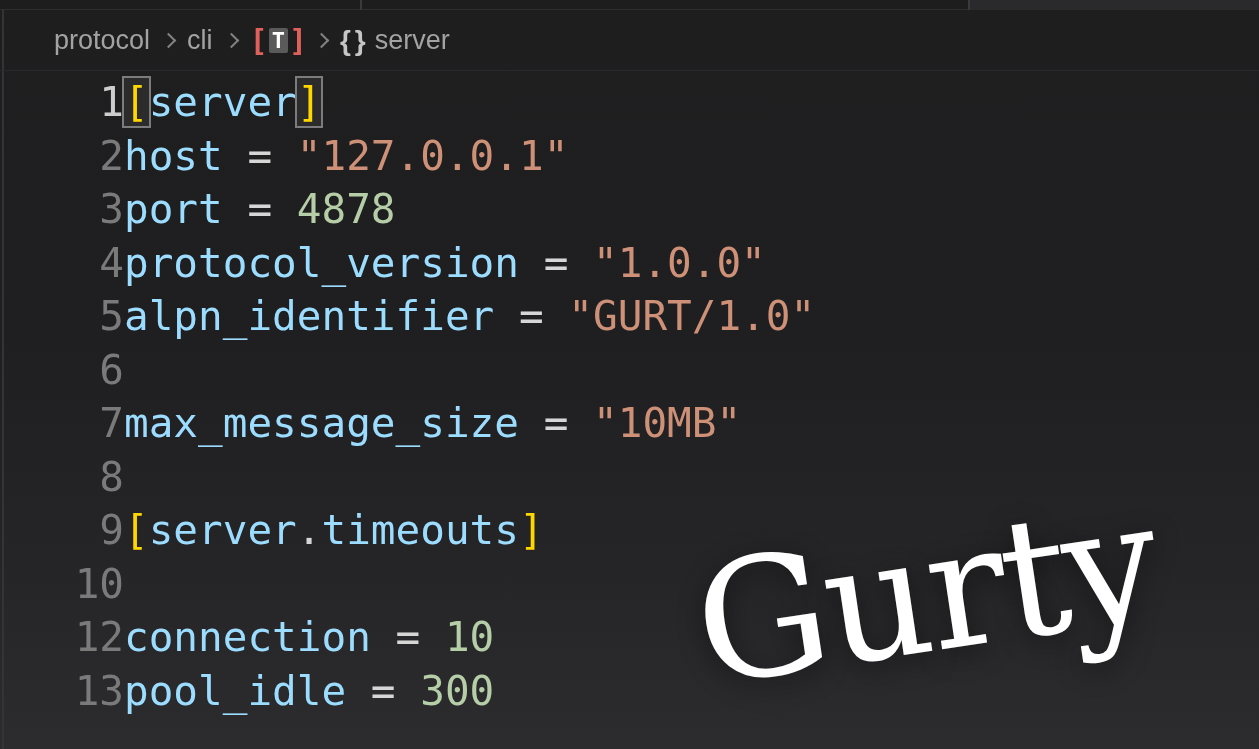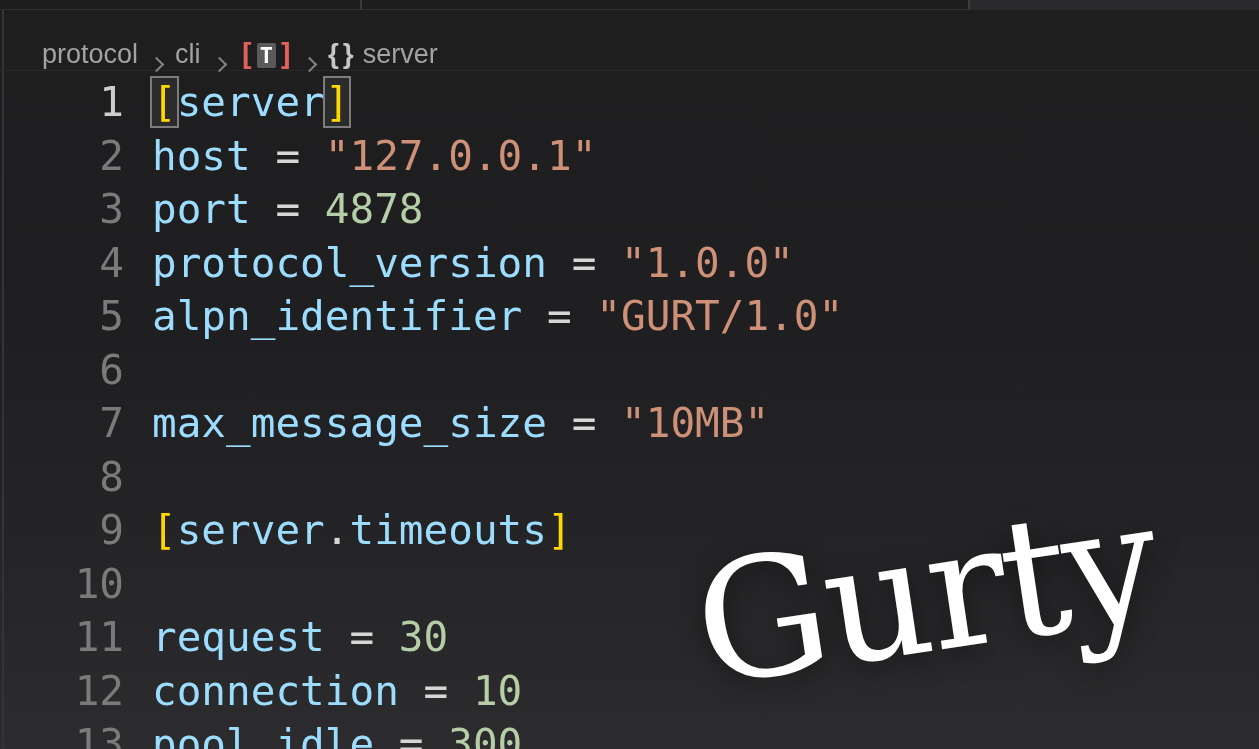--- a/index.html
+++ b/index.html
@@ -16,39 +16,39 @@
   .tab-sep  { position:absolute; top:0; height:10px; width:2px; background:#3a3a3b; }
   .tab-sep.s1 { left:360px; }
   .tab-sep.s2 { left:968px; }
   .strip-empty { position:absolute; top:0; left:970px; right:0; height:10px; background:#2a2a2c; }
 
   
   .left-edge { position:absolute; left:2px; top:10px; bottom:0; width:2px; background:#343436; }
 
   
   .breadcrumbs { position:absolute; top:11px; left:0; right:0; height:60px;
-                 display:flex; align-items:flex-end; padding-left:42px; gap:11px;
+                 display:flex; align-items:center; padding-left:54px; gap:11px;
                  font-size:27px; color:#a3a3a3; border-bottom:1px solid #29292b; }
   .bc-item { cursor:pointer; white-space:nowrap; }
   .bc-sep  { width:11px; height:11px; border-top:2px solid #828282; border-right:2px solid #828282;
              transform:rotate(45deg); margin:0 2px; flex:none; }
   .toml-icon { display:flex; align-items:center; font-family:"DejaVu Sans Mono", monospace; margin-right:-4px; }
   .toml-icon .tbr { color:#e0605c; font-size:30px; font-weight:700; line-height:1; }
   .toml-icon .tlt { color:#ffffff; background:#5a5a5a; font-size:22px; font-weight:700;
                     line-height:25px; padding:0 3px; margin:0 1px; border-radius:2px; }
   .sym-icon { color:#c6c6c6; font-size:28px; font-weight:600; letter-spacing:4px; margin-right:-6px; }
 
   
   .editor { position:absolute; top:72px; left:0; right:0; bottom:0; }
   #code-lines { position:absolute; top:4px; left:0; right:0;
                 font-family:"DejaVu Sans Mono", monospace; font-size:41px; }
   .code-line { display:flex; height:53.5px; line-height:53.5px; white-space:pre; }
   .gutter-num { flex:none; width:124px; text-align:right; color:#7a7a7b; }
   .gutter-num.active { color:#cdcdcd; }
-  .code-text { margin-left:28px; }
+  .code-text { }
   .tk-key { color:#9CDCFE; }
   .tk-pun { color:#d6d6d6; }
   .tk-str { color:#CE9178; }
   .tk-num { color:#B5CEA8; }
   .tk-brk { color:#FFD700; }
   .match  { outline:2px solid #7c7c7c; background:rgba(255,255,255,0.06); }
 
   
   .wordmark { position:absolute; left:695px; top:512px; font-family:"DejaVu Serif", serif;
               font-size:165px; line-height:1; color:#ffffff; letter-spacing:-3px;
@@ -87,21 +87,20 @@
         <div class="code-line"><div class="gutter-num active">1</div><div class="code-text"><span class="tk-brk match">[</span><span class="tk-key">server</span><span class="tk-brk match">]</span></div></div>
         <div class="code-line"><div class="gutter-num">2</div><div class="code-text"><span class="tk-key">host</span><span class="tk-pun"> = </span><span class="tk-str">"127.0.0.1"</span></div></div>
         <div class="code-line"><div class="gutter-num">3</div><div class="code-text"><span class="tk-key">port</span><span class="tk-pun"> = </span><span class="tk-num">4878</span></div></div>
         <div class="code-line"><div class="gutter-num">4</div><div class="code-text"><span class="tk-key">protocol_version</span><span class="tk-pun"> = </span><span class="tk-str">"1.0.0"</span></div></div>
         <div class="code-line"><div class="gutter-num">5</div><div class="code-text"><span class="tk-key">alpn_identifier</span><span class="tk-pun"> = </span><span class="tk-str">"GURT/1.0"</span></div></div>
         <div class="code-line"><div class="gutter-num">6</div></div>
         <div class="code-line"><div class="gutter-num">7</div><div class="code-text"><span class="tk-key">max_message_size</span><span class="tk-pun"> = </span><span class="tk-str">"10MB"</span></div></div>
         <div class="code-line"><div class="gutter-num">8</div><div class="code-text"></div></div>
         <div class="code-line"><div class="gutter-num">9</div><div class="code-text"><span class="tk-brk">[</span><span class="tk-key">server</span><span class="tk-pun">.</span><span class="tk-key">timeouts</span><span class="tk-brk">]</span></div></div>
         <div class="code-line"><div class="gutter-num">10</div></div>
-        <div class="code-line"><div class="gutter-num">11</div><div class="code-text"><span class="tk-key">request</span><span class="tk-pun"> = </span><span class="tk-num">30</span></div></div>
         <div class="code-line"><div class="gutter-num">12</div><div class="code-text"><span class="tk-key">connection</span><span class="tk-pun"> = </span><span class="tk-num">10</span></div></div>
         <div class="code-line"><div class="gutter-num">13</div><div class="code-text"><span class="tk-key">pool_idle</span><span class="tk-pun"> = </span><span class="tk-num">300</span></div></div>
       </div>
   </div>
 
   <div class="wordmark">Gurty</div>
 
 </div>
 
 </body></html>

